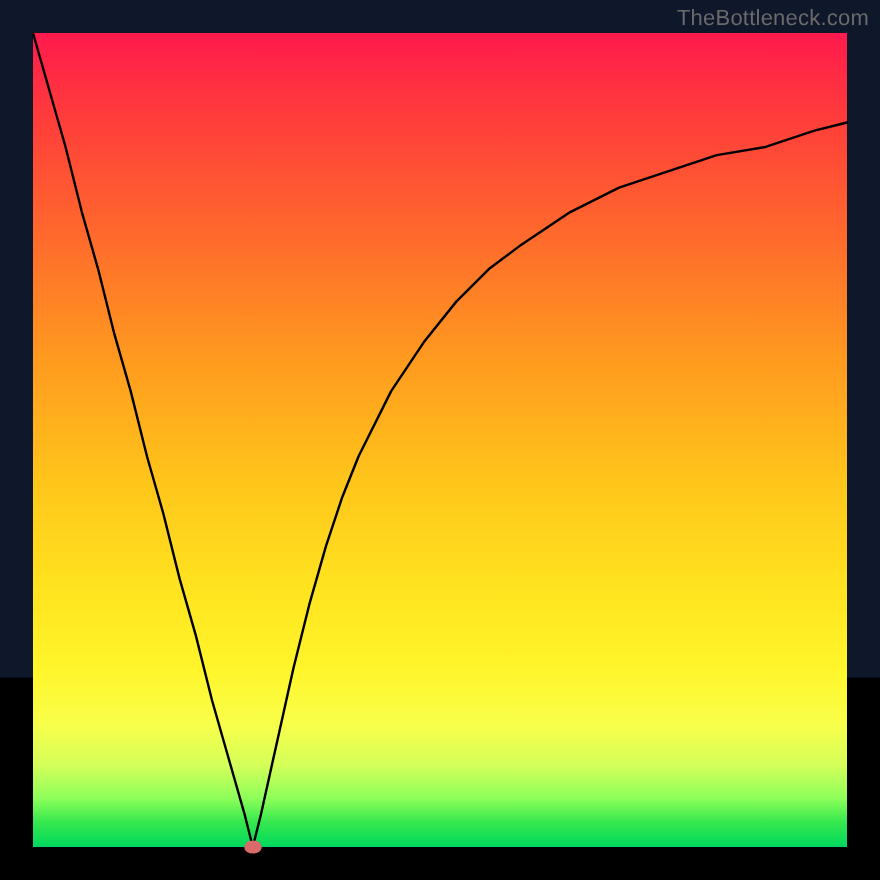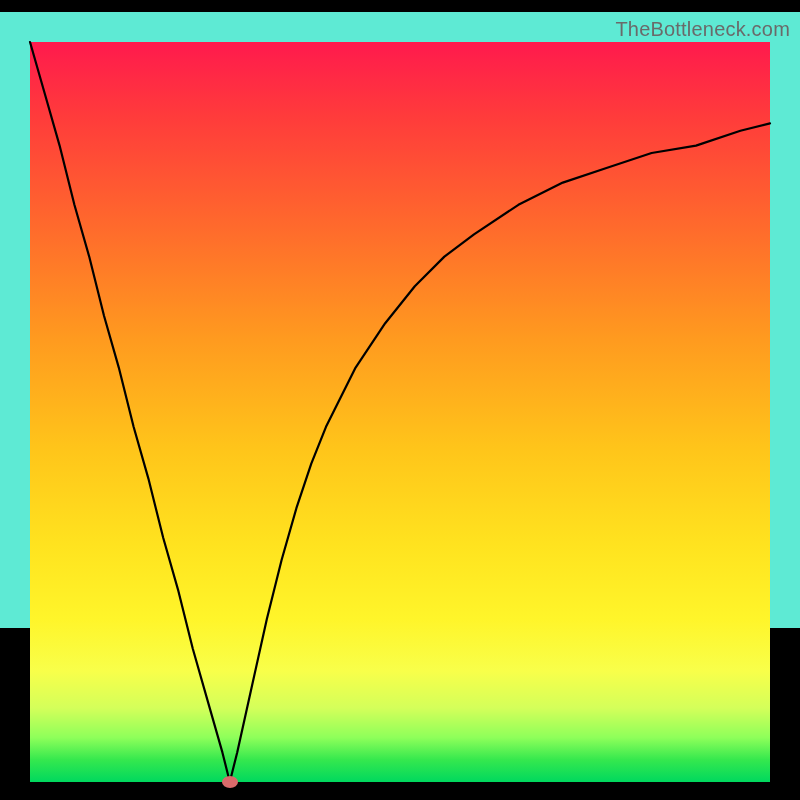--- a/index.html
+++ b/index.html
@@ -7,22 +7,21 @@
     padding: 0;
     width: 800px;
     height: 800px;
     background: #000;
     overflow: hidden;
   }
   .frame {
     position: relative;
     width: 800px;
     height: 616px;
-    background: #5eead4;
-    margin-top: 12px;
+    background: #0f172a;
   }
   .plot-area {
     position: absolute;
     left: 30px;
     top: 30px;
     width: 740px;
     height: 740px;
     background: linear-gradient(to bottom,
       #ff1a4d 0%,
       #ff3b3b 10%,

